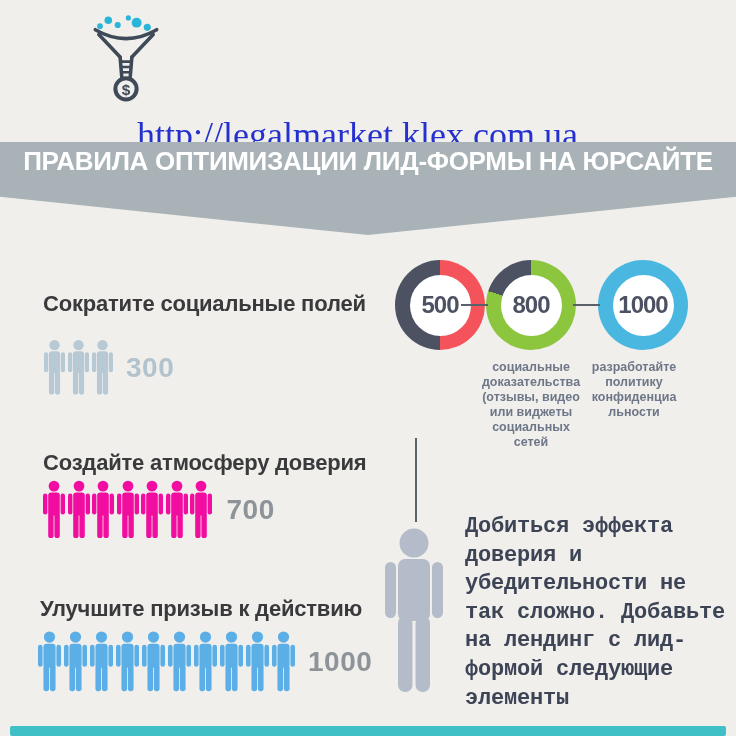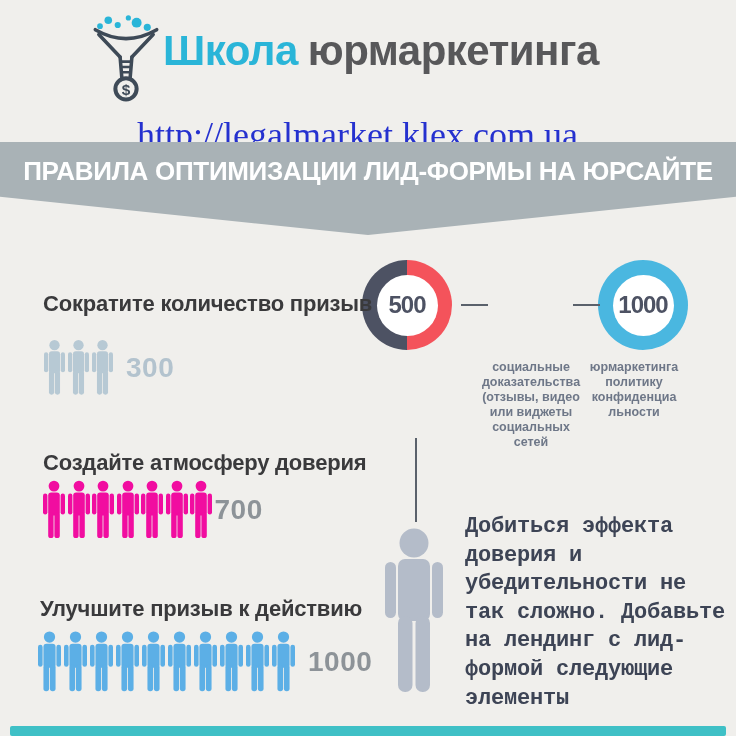--- a/index.html
+++ b/index.html
@@ -14,47 +14,47 @@
   .funnel-lines{stroke:var(--logo-dark);fill:none;stroke-linecap:round;}
   .brand{position:absolute;left:163px;top:30px;font-size:42px;font-weight:bold;line-height:1;white-space:nowrap;letter-spacing:-0.5px;}
   .brand .b1{color:var(--brand-cyan);}
   .brand .b2{color:var(--brand-dark);margin-left:10px;}
   .url{position:absolute;left:137px;top:82px;font-family:"Liberation Serif", serif;
        font-size:36px;color:var(--url-blue);text-decoration:underline;
        text-decoration-thickness:2px;text-underline-offset:4px;white-space:nowrap;margin-top:32px;}
   
   .banner{position:absolute;left:0;top:142px;width:736px;height:93px;background:var(--banner-bg);
           clip-path:polygon(0 0,100% 0,100% 59%,50% 100%,0 59%);}
-  .banner-title{padding-top:14px;text-align:center;color:var(--banner-text);
+  .banner-title{padding-top:4px;text-align:center;color:var(--banner-text);
                 font-size:26px;font-weight:bold;letter-spacing:-0.3px;}
   
   .donut{position:absolute;top:260px;width:90px;height:90px;border-radius:50%;
          display:flex;align-items:center;justify-content:center;}
   .donut::after{content:"";position:absolute;width:61px;height:61px;border-radius:50%;background:#fff;}
   .donut .num{position:relative;z-index:1;font-size:24px;font-weight:bold;color:var(--slate);letter-spacing:-1px;}
-  .d1{left:362px;} .d2{left:486px;} .d3{left:598px;}
+  .d1{left:395px;} .d2{left:486px;} .d3{left:598px;}
   .hline{position:absolute;top:304px;height:2px;background:var(--connector);}
   .hl1{left:461px;width:27px;} .hl2{left:573px;width:27px;}
   .vline{position:absolute;left:415px;top:438px;width:2px;height:84px;background:var(--connector);}
   .donut-caption{position:absolute;top:360px;text-align:center;font-size:12.5px;line-height:15px;
                  font-weight:bold;color:var(--label-gray);white-space:pre-line;}
   .c1{left:363px;width:112px;} .c2{left:467px;width:128px;} .c3{left:570px;width:128px;}
   
   .sec-title{position:absolute;font-size:22px;font-weight:bold;color:var(--title-dark);letter-spacing:-0.2px;white-space:nowrap;}
   .t1{left:43px;top:291px;} .t2{left:43px;top:450px;} .t3{left:40px;top:596px;text-align:right;}
   .row{position:absolute;display:flex;align-items:center;}
   .r1{left:44px;top:339px;} .r2{left:43px;top:478px;} .r3{left:38px;top:628px;}
   .people{display:flex;align-items:flex-end;}
   .people svg{fill:currentColor;display:block;}
   .r1 .people svg{width:21px;height:57px;margin-right:3px;}
   .r2 .people svg{width:22px;height:63px;margin-right:2.5px;}
   .r3 .people svg{width:23px;height:67px;margin-right:3px;}
   .pv{font-weight:bold;font-size:28px;letter-spacing:0.5px;}
   .pv1{color:var(--value-light);margin-left:10px;}
-  .pv2{color:var(--value-gray);}
+  .pv2{color:var(--value-gray);margin-left:12px;}
   .pv3{color:var(--value-gray);margin-left:10px;}
   
   .big-person{position:absolute;left:385px;top:528px;width:58px;height:164px;}
   .desc{position:absolute;left:465px;top:513px;width:262px;font-size:22px;font-weight:bold;
         line-height:28.6px;color:var(--text-dark);white-space:pre-line;letter-spacing:-0.2px;font-family:Liberation Mono, monospace;}
   .footer-bar{position:absolute;left:10px;top:726px;width:716px;height:10px;border-radius:2px;background:var(--footer-teal);}
 </style>
 </head>
 <body>
 
@@ -77,50 +77,50 @@
         <path d="M37 38 L35.5 56"></path>
     </g>
     <g class="funnel-lines" stroke-width="2.2">
       <path d="M27.8 42 h8.6"></path>
         <path d="M28.2 46.5 h7.8"></path>
         <path d="M28.6 51 h7"></path>
     </g>
     <circle cx="32" cy="65" r="9" class="funnel-lines" stroke-width="3.4"></circle>
     <text x="32" y="70" text-anchor="middle" font-size="13" font-weight="bold" fill="#3e4a57">$</text>
   </svg>
-  <div class="brand">
-    <span class="b1">Школа</span><span class="b2">юрмаркетинга</span>
-  </div>
   <div class="url">http://legalmarket.klex.com.ua</div>
 
   <div class="banner">
     <div class="banner-title">ПРАВИЛА ОПТИМИЗАЦИИ ЛИД-ФОРМЫ НА ЮРСАЙТЕ</div>
   </div>
 
   <div class="donut d1" style="background: conic-gradient(rgb(244, 83, 91) 0deg, rgb(244, 83, 91) 180deg, rgb(77, 82, 99) 180deg, rgb(77, 82, 99) 360deg);">
     <span class="num">500</span>
+  </div>
+  <div class="donut d2" style="background: conic-gradient(rgb(140, 198, 63) 0deg, rgb(140, 198, 63) 288deg, rgb(77, 82, 99) 288deg, rgb(77, 82, 99) 360deg);">
+    <span class="num">800</span>
   </div>
   <div class="donut d3" style="background: conic-gradient(rgb(74, 183, 224) 0deg, rgb(74, 183, 224) 360deg);">
     <span class="num">1000</span>
   </div>
   <div class="hline hl1"></div>
   <div class="hline hl2"></div>
   <div class="donut-caption c2">социальные
 доказательства
 (отзывы, видео
 или виджеты
 социальных
 сетей</div>
-  <div class="donut-caption c3">юрмаркетинга
+  <div class="donut-caption c3">разработайте
 политику
 конфиденциа
 льности</div>
   <div class="vline"></div>
 
-  <div class="sec-title t1">Сократите количество призыв</div>
+  <div class="sec-title t1">Сократите социальные полей</div>
   <div class="row r1">
     <div class="people" style="color: rgb(183, 201, 212);">
         <svg viewBox="0 0 22 58">
           <circle cx="11" cy="5.6" r="5.4"></circle>
           <rect x="0" y="13" width="4.4" height="21" rx="2.2"></rect>
           <rect x="17.6" y="13" width="4.4" height="21" rx="2.2"></rect>
           <rect x="5.2" y="12" width="11.6" height="23" rx="3"></rect>
           <rect x="5.2" y="32" width="5.4" height="25.5" rx="2.6"></rect>
           <rect x="11.4" y="32" width="5.4" height="25.5" rx="2.6"></rect>
         </svg>

